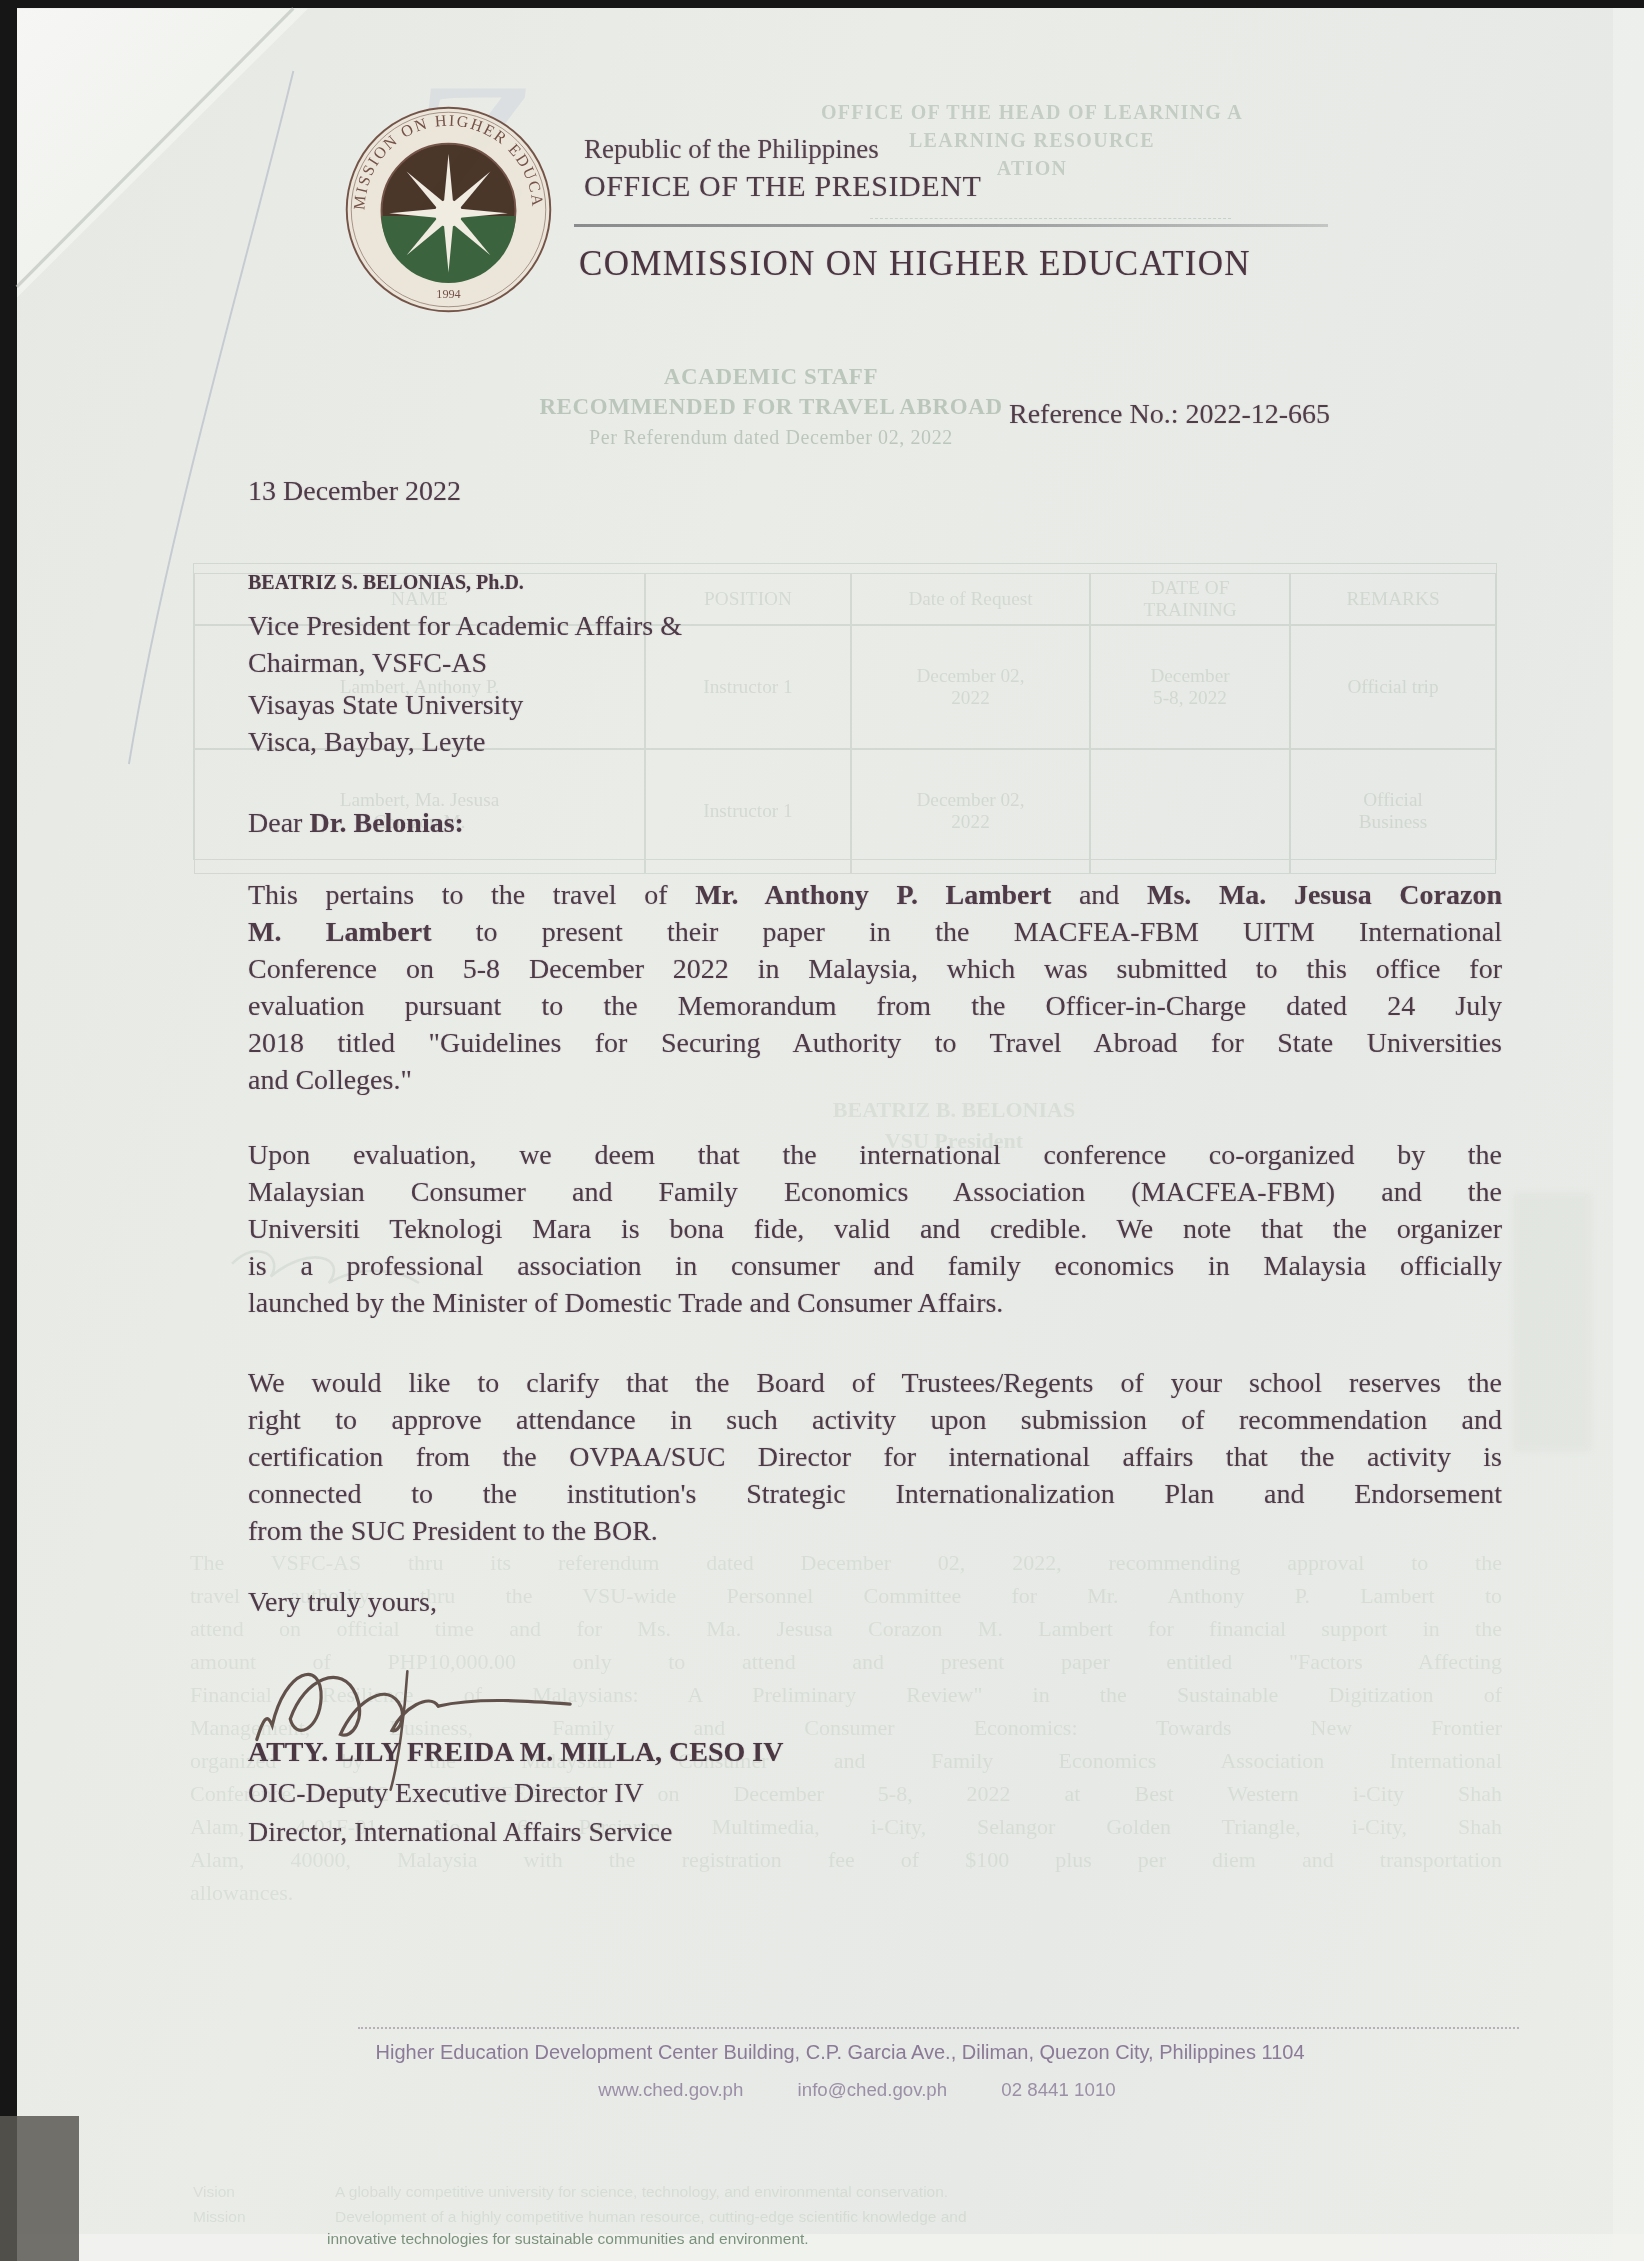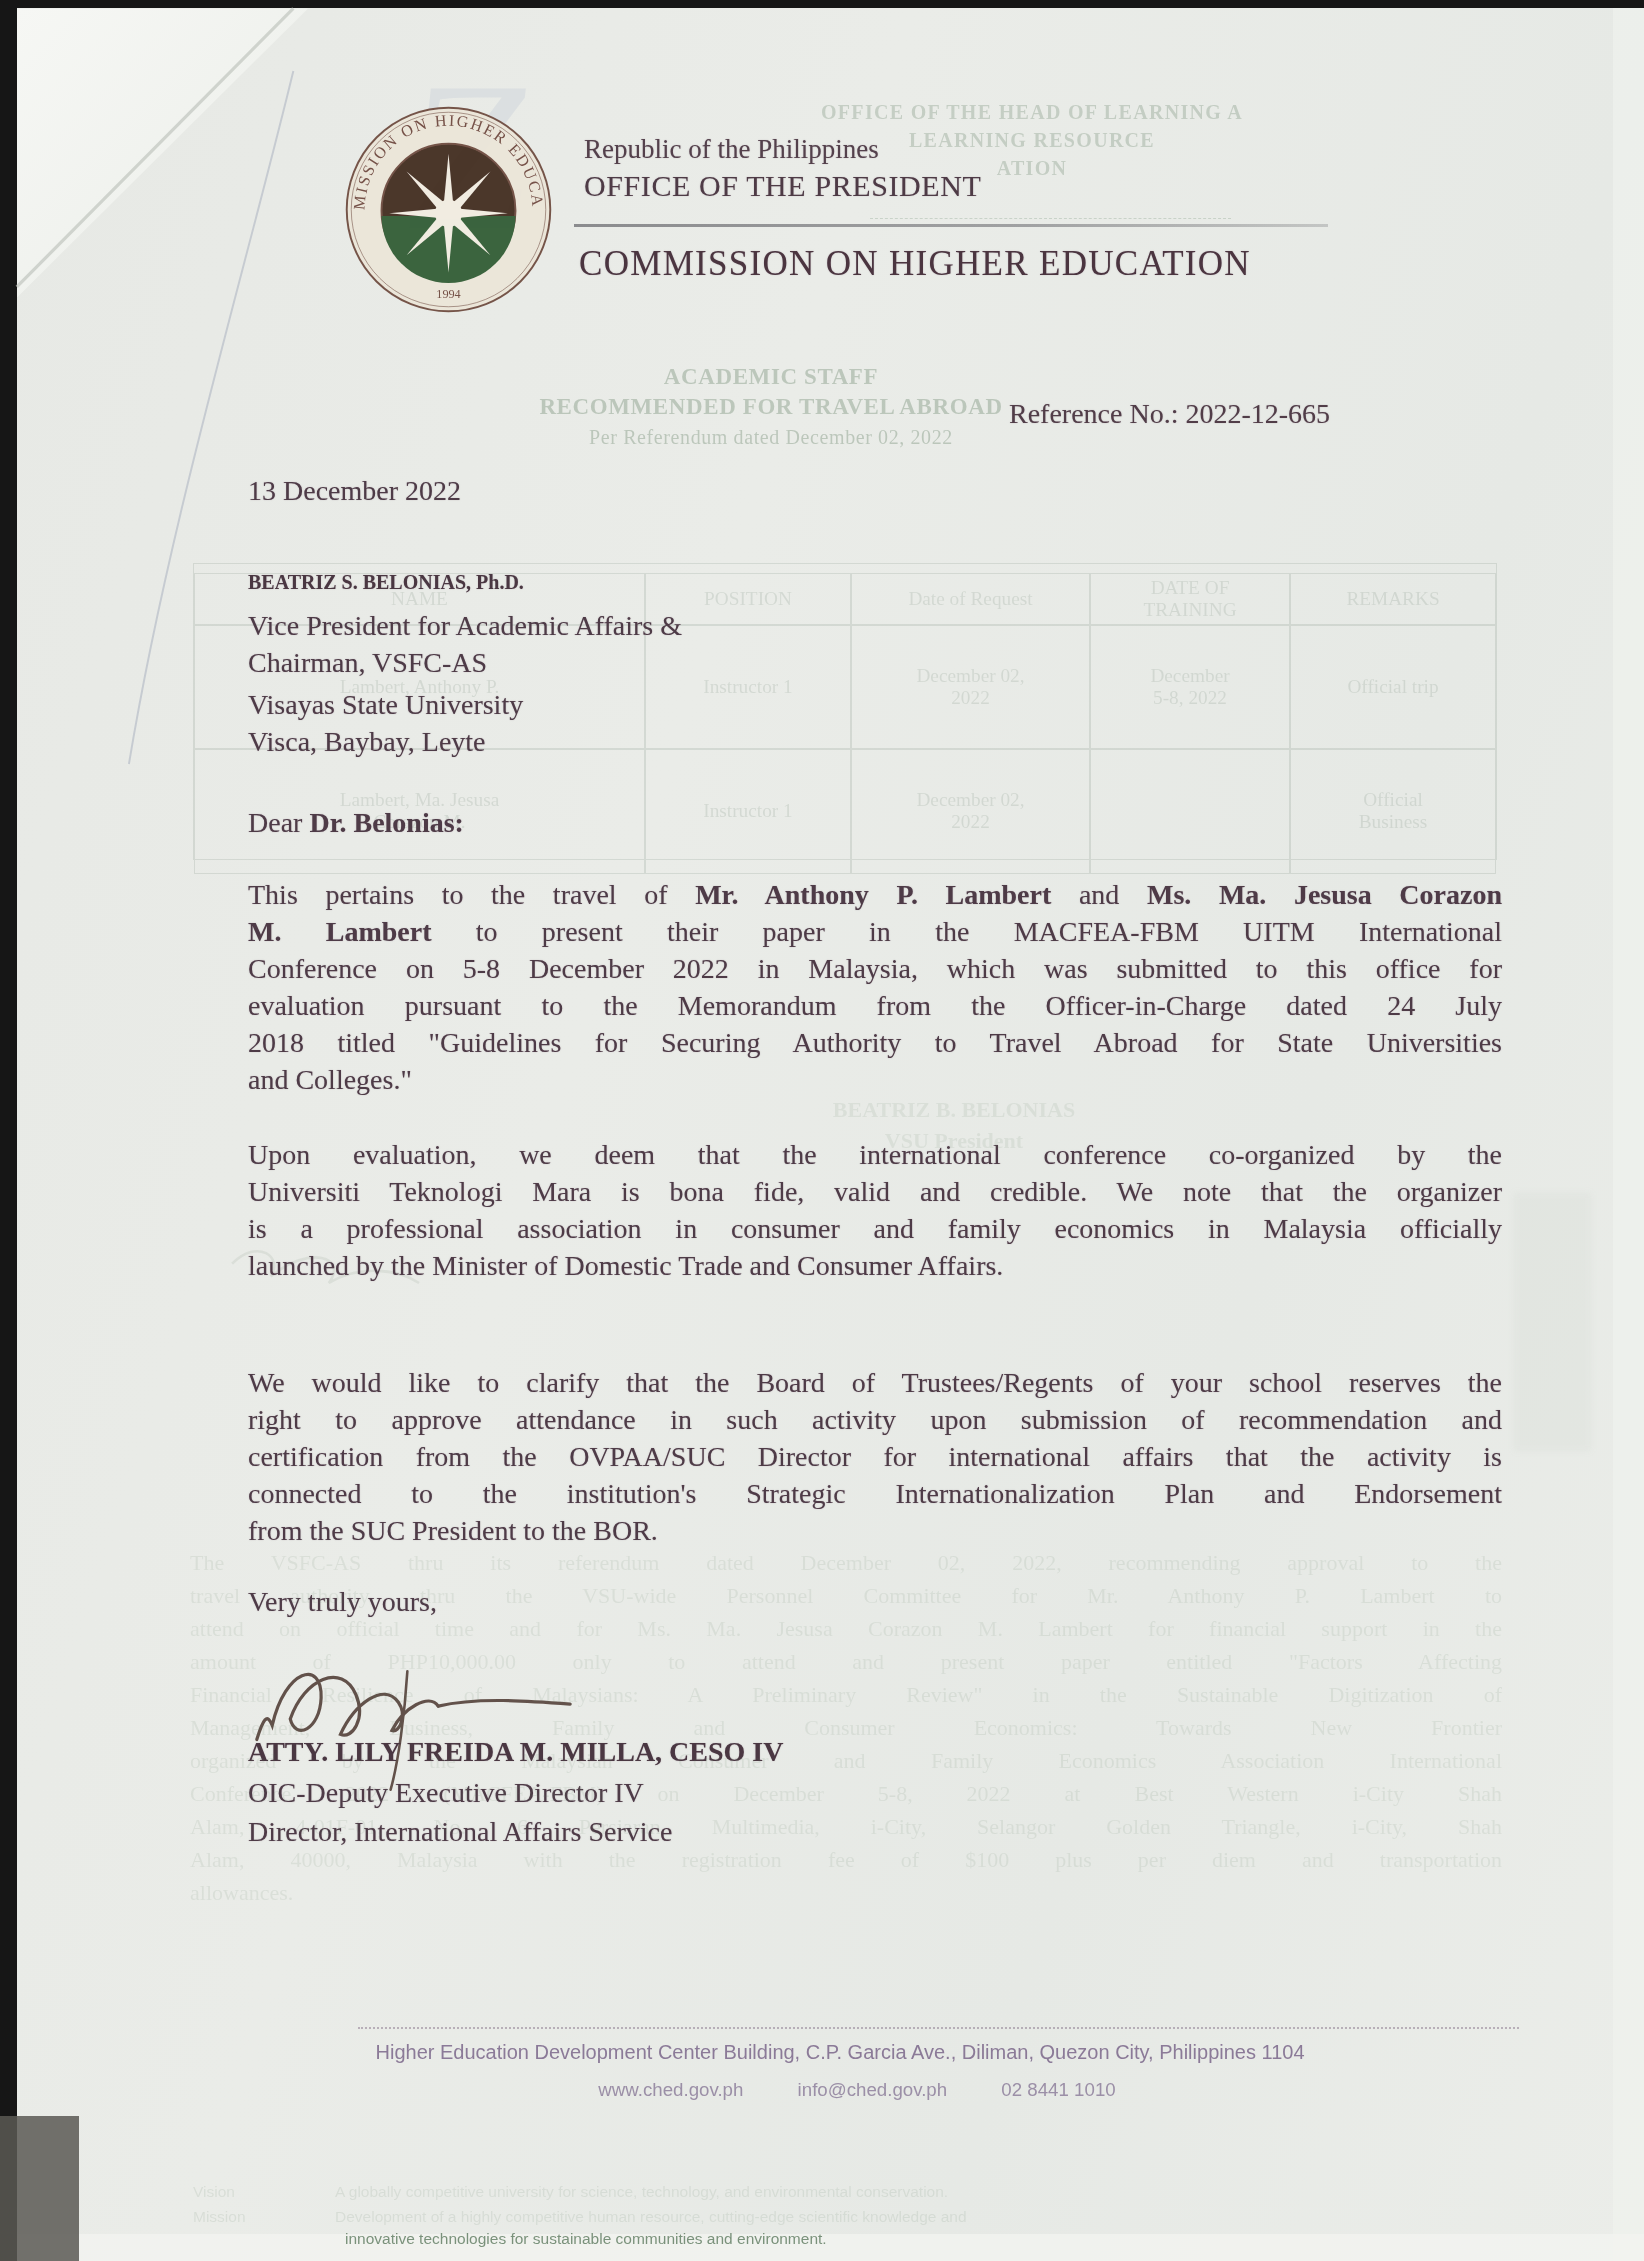--- a/index.html
+++ b/index.html
@@ -64,21 +64,21 @@
           text-align:center;white-space:pre-line;padding:2.6px;color:#44604a;}
   .g-cell.h{font-weight:400;height:45px;margin-top:9px;}
   .g-cell.r{height:117px;}
   .g-mid{left:954px;top:1094px;transform:translateX(-50%);text-align:center;opacity:.1;}
   .g-mid div{font-size:22px;font-weight:700;line-height:31px;}
   .g-note{left:190px;top:1546px;width:1312px;opacity:.11;font-size:22px;}
   .g-note div{line-height:33px;height:33px;text-align:justify;text-align-last:justify;white-space:nowrap;overflow:hidden;}
   .g-vm{font-family:"Liberation Sans",sans-serif;opacity:.12;font-size:15.5px;}
   .g-vm-l1{left:193px;top:2183px;} .g-vm-t1{left:335px;top:2183px;width:903px;white-space:nowrap;overflow:hidden;}
   .g-vm-l2{left:193px;top:2208px;} .g-vm-t2{left:335px;top:2208px;width:903px;white-space:nowrap;overflow:hidden;}
-  .g-vm-t3{left:345px;top:2230px;width:774px;white-space:nowrap;overflow:hidden;opacity:.8;}
+  .g-vm-t3{left:327px;top:2230px;width:774px;white-space:nowrap;overflow:hidden;opacity:.8;}
   .smudge{position:absolute;left:1514px;top:1193px;width:77px;height:258px;
           background:rgba(140,160,140,.06);filter:blur(3.9px);}
 </style>
 </head>
 <body>
 
 <div id="page">
   <div id="paper"></div>
   <div class="edge-right"></div>
   <div class="edge-bottom"></div>
@@ -182,20 +182,21 @@
   <div class="para" id="p0">
       <div class="line"><span>This pertains to the travel of </span><span class="b">Mr. Anthony P. Lambert</span><span> and </span><span class="b">Ms. Ma. Jesusa Corazon</span></div>
       <div class="line"><span class="b">M. Lambert</span><span> to present their paper in the MACFEA-FBM UITM International</span></div>
       <div class="line"><span>Conference on 5-8 December 2022 in Malaysia, which was submitted to this office for</span></div>
       <div class="line"><span>evaluation pursuant to the Memorandum from the Officer-in-Charge dated 24 July</span></div>
       <div class="line"><span>2018 titled "Guidelines for Securing Authority to Travel Abroad for State Universities</span></div>
       <div class="line last"><span>and Colleges."</span></div>
     </div>
   <div class="para" id="p1">
       <div class="line"><span>Upon evaluation, we deem that the international conference co-organized by the</span></div>
+      <div class="line"><span>Malaysian Consumer and Family Economics Association (MACFEA-FBM) and the</span></div>
       <div class="line"><span>Universiti Teknologi Mara is bona fide, valid and credible. We note that the organizer</span></div>
       <div class="line"><span>is a professional association in consumer and family economics in Malaysia officially</span></div>
       <div class="line last"><span>launched by the Minister of Domestic Trade and Consumer Affairs.</span></div>
     </div>
   <div class="para" id="p2">
       <div class="line"><span>We would like to clarify that the Board of Trustees/Regents of your school reserves the</span></div>
       <div class="line"><span>right to approve attendance in such activity upon submission of recommendation and</span></div>
       <div class="line"><span>certification from the OVPAA/SUC Director for international affairs that the activity is</span></div>
       <div class="line"><span>connected to the institution's Strategic Internationalization Plan and Endorsement</span></div>
       <div class="line last"><span>from the SUC President to the BOR.</span></div>

